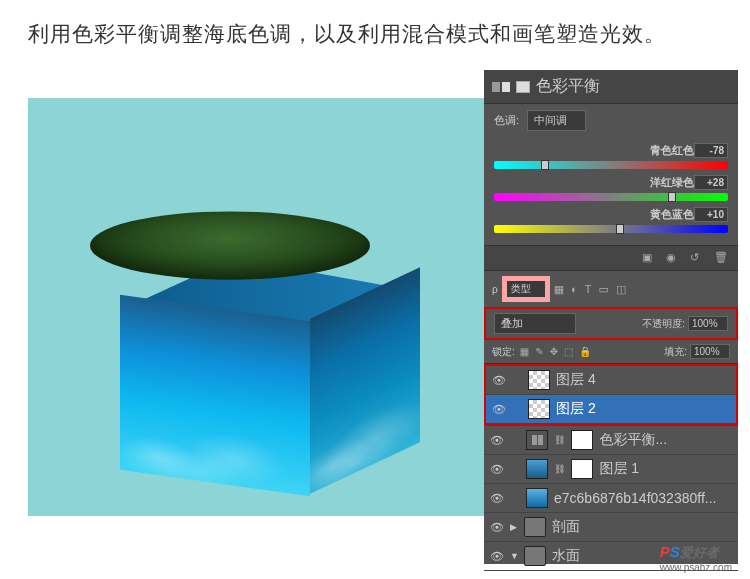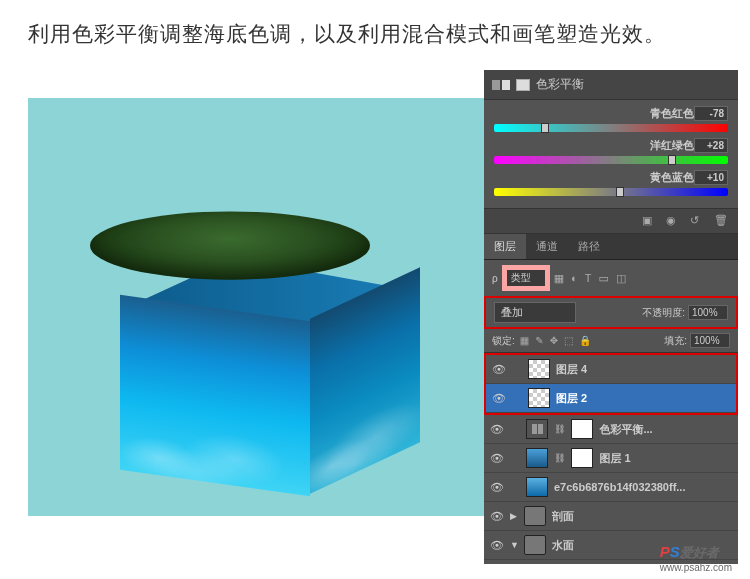--- a/index.html
+++ b/index.html
@@ -98,21 +98,21 @@
       padding: 6px 8px;
       background: #454545;
       border-bottom: 1px solid #333;
     }
     .cb-icon {
       display: flex;
       gap: 2px;
     }
     .cb-icon span { width: 8px; height: 10px; background: #999; }
     .cb-icon span:last-child { background: #ddd; }
-    .panel-header .title { font-size: 12px; }
+    .panel-header .title { font-size: 16px; }
     .tone-row {
       display: flex;
       align-items: center;
       gap: 8px;
       padding: 6px 10px;
     }
     .tone-select {
       background: #3a3a3a;
       border: 1px solid #666;
       padding: 2px 18px 2px 6px;
@@ -277,24 +277,23 @@
     .thumb.sky { background: linear-gradient(#5ab0e0,#0e6aa8); }
     .mask {
       width: 22px;
       height: 20px;
       background: #fff;
       border: 1px solid #222;
       flex-shrink: 0;
     }
     .link-icon { color: #ccc; font-size: 9px; }
     .layer-name {
-      font-size: 11px;
+      font-size: 14px;
       white-space: nowrap;
       overflow: hidden;
-      font-weight: bold;
     }
     .cb-mini { display: flex; gap: 1px; width: 22px; height: 20px; align-items: center; justify-content: center; border: 1px solid #222; background: #535353; }
     .cb-mini span { width: 5px; height: 10px; background: #999; }
     .watermark {
       position: absolute;
       right: 18px;
       bottom: 6px;
       font-size: 15px;
       font-weight: bold;
       font-style: italic;
@@ -327,20 +326,26 @@
 
   <div class="panel-header">
     <div class="cb-icon">
         <span></span>
         <span></span>
       </div>
     <span style="width:14px;height:12px;border:1px solid #aaa;background:#ddd;"></span>
     <span class="title">色彩平衡</span>
   </div>
 
+  <div class="tone-row">
+    <span>色调:</span>
+    <div class="tone-select">
+      <span>中间调</span>
+    </div>
+  </div>
 
   <div class="slider-section">
     <div class="slider-row">
       <span>青色</span>
       <span>红色</span>
       <span class="val">-78</span>
     </div>
     <div class="slider-track t1">
         <div class="thumb" style="left:22%"></div>
       </div>
@@ -364,25 +369,20 @@
       </div>
   </div>
 
   <div class="panel-footer">
     <span class="footer-icon">▣</span>
     <span class="footer-icon">◉</span>
     <span class="footer-icon">↺</span>
     <span class="footer-icon">🗑</span>
   </div>
 
-  <div class="tabs">
-    <div class="tab active">图层</div>
-    <div class="tab">通道</div>
-    <div class="tab">路径</div>
-  </div>
 
   <div class="layer-opts">
     <span style="font-size:10px">ρ</span>
     <div class="sel">类型</div>
     <div class="icon-row">
       <span>▦</span>
       <span>◐</span>
       <span>T</span>
       <span>▭</span>
       <span>◫</span>

